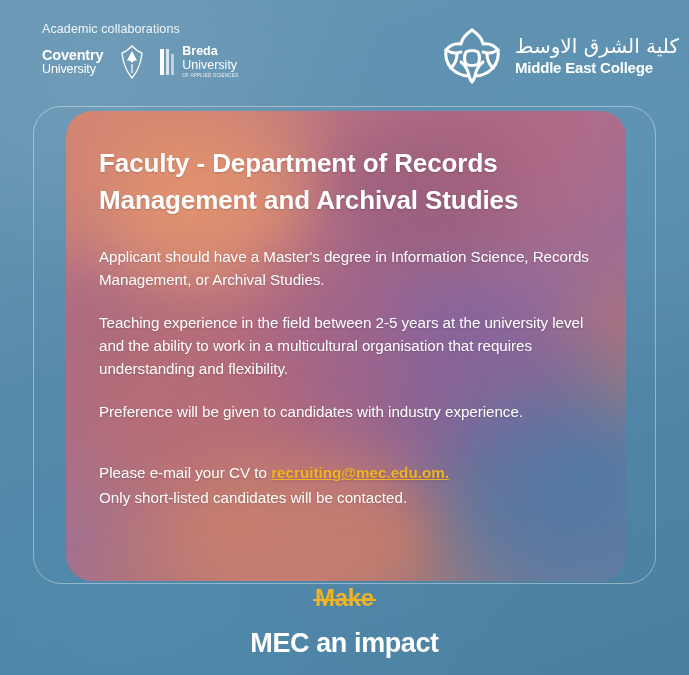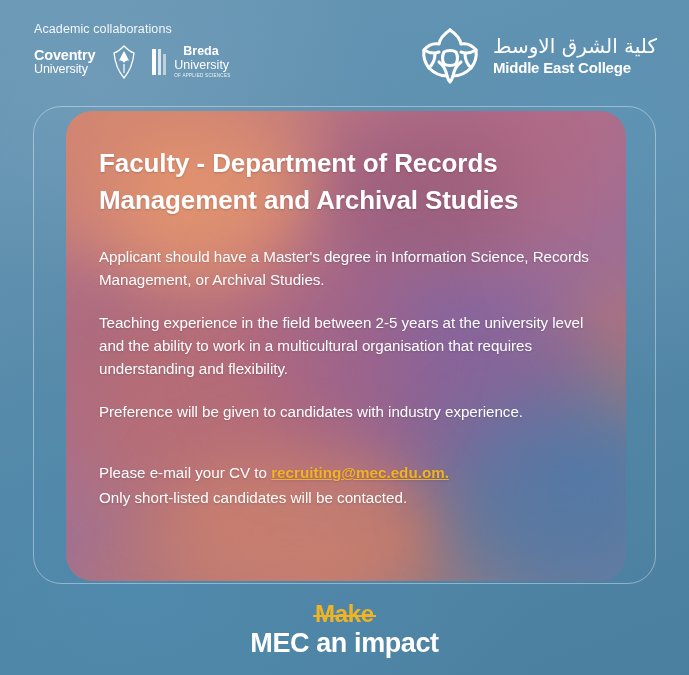--- a/index.html
+++ b/index.html
@@ -20,26 +20,26 @@
     background:
       radial-gradient(ellipse 420px 300px at 14% 12%, #6f9bb8 0%, rgba(111,155,184,0) 70%),
       radial-gradient(ellipse 500px 380px at 88% 18%, #5f93b3 0%, rgba(95,147,179,0) 72%),
       radial-gradient(ellipse 560px 420px at 20% 88%, #4f89ab 0%, rgba(79,137,171,0) 70%),
       linear-gradient(160deg, #6898b5 0%, #5b8cab 40%, #5185a5 70%, #4b7f9f 100%);
   }
 
   
   .header {
     position: absolute;
-    top: 0; left: 4px; right: 0;
+    top: 0; left: 12px; right: 0;
     height: 100px;
     display: flex;
     align-items: flex-start;
     justify-content: space-between;
-    padding: 22px 32px 0 30px;
+    padding: 22px 10px 0 30px;
     z-index: 5;
   }
   .acad { color: #ffffff; }
   .acad-label {
     font-size: 12.5px;
     letter-spacing: .1px;
     margin-bottom: 9px;
     color: #f2f7fa;
   }
   .acad-logos {
@@ -61,21 +61,21 @@
   .cov-mark { width: 26px; height: 34px; }
 
   .breda {
     color: #fff;
     display: flex;
     align-items: center;
     gap: 7px;
   }
   .breda-mark { width: 16px; height: 30px; }
   .breda-text { line-height: 1.05; }
-  .breda-text .l1 { font-size: 12.5px; font-weight: 700; display:block;margin-left:9px; }
+  .breda-text .l1 { font-size: 12.5px; font-weight: 700; display:block; }
   .breda-text .l2 { font-size: 12.5px; font-weight: 400; display:block; }
   .breda-text .l3 { font-size: 4.6px; letter-spacing: .25px; display:block; margin-top: 2px; opacity:.9; }
 
   .mec-logo {
     display: flex;
     align-items: center;
     gap: 13px;
     color: #fff;
     padding-top: 4px;
   }
@@ -198,21 +198,21 @@
     right: -4%;
     top: 52%;
     height: 2.5px;
     background: #f0b323;
   }
   .footer-main {
     font-size: 27px;
     font-weight: 700;
     letter-spacing: -.4px;
     color: #ffffff;
-    margin-top: 2px;
+    margin-top: 18px;
   }
 </style>
 </head>
 <body>
 
 <div class="bg"></div>
 
 <div class="header">
 
   <div class="acad">

